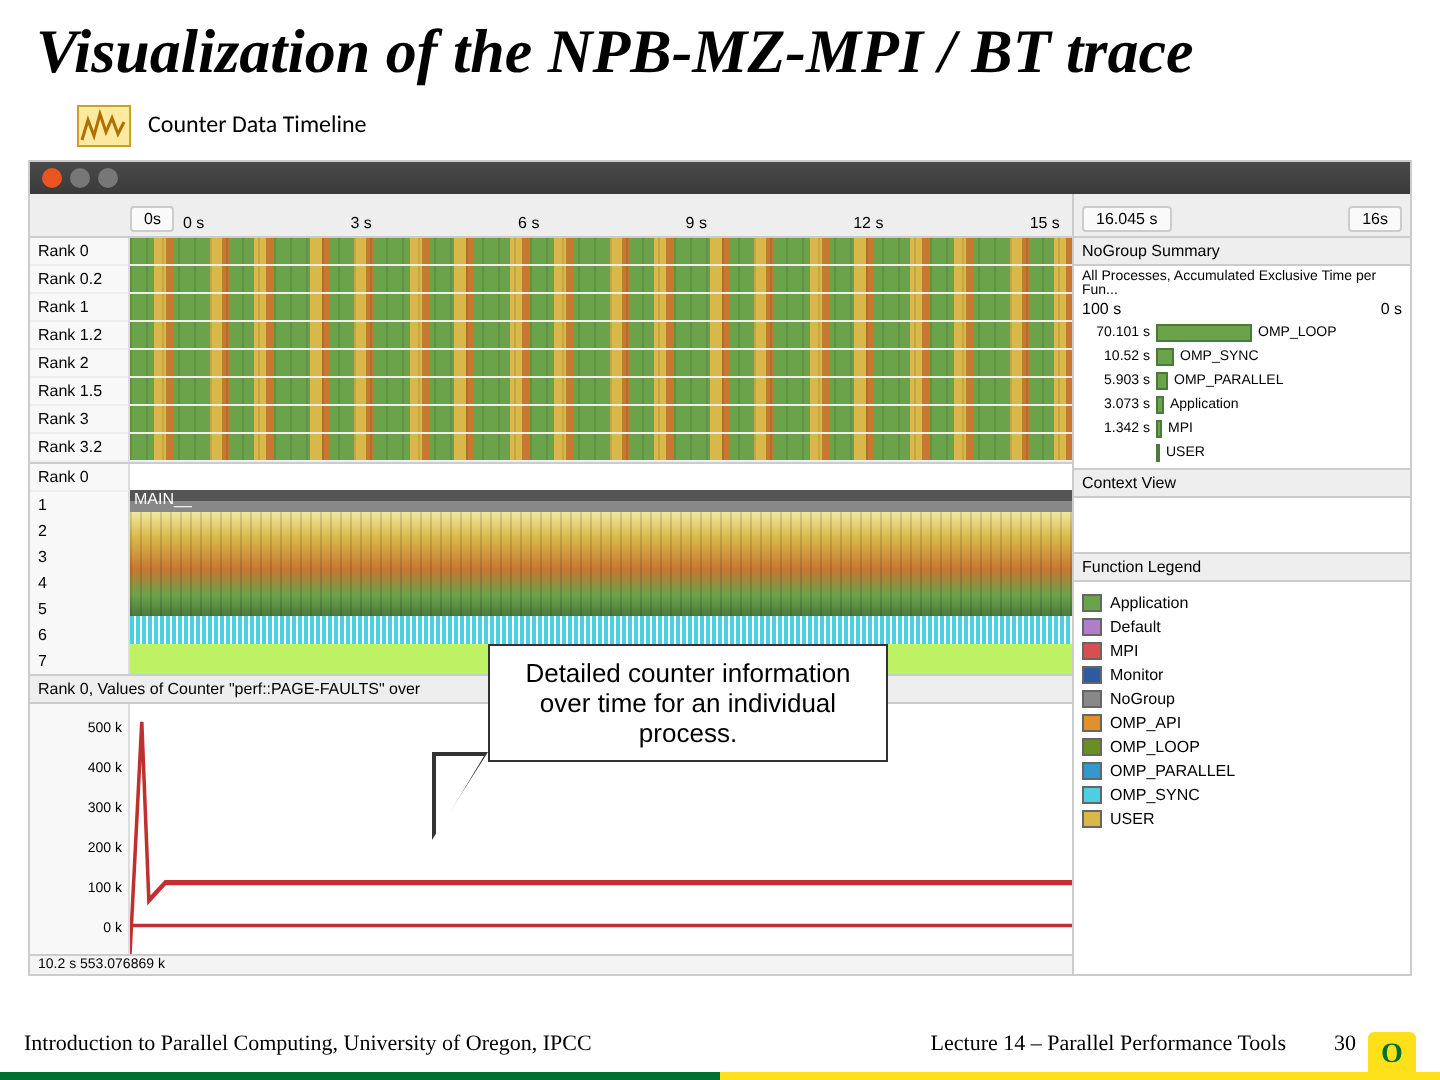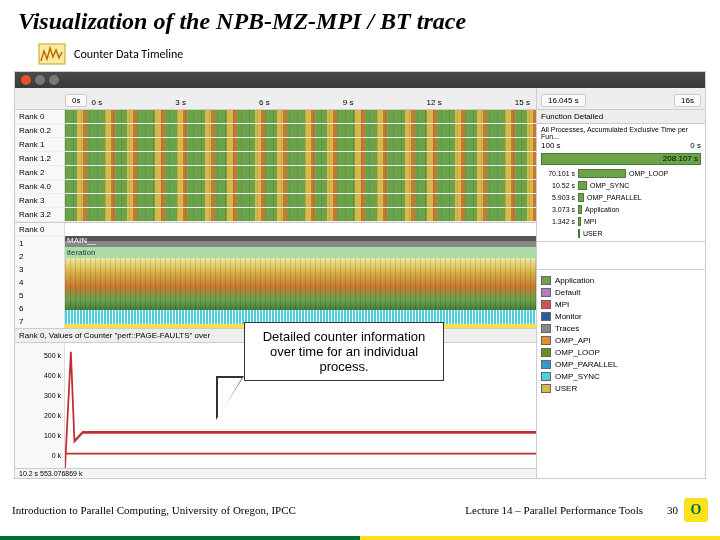--- a/index.html
+++ b/index.html
@@ -1,17 +1,17 @@
 <!DOCTYPE html>
 <html><head>
 <meta charset="utf-8">
 <style>
   * { margin: 0; padding: 0; box-sizing: border-box; }
   body { width: 720px; height: 540px; font-family: Arial, sans-serif; background: #fff; overflow: hidden; position: relative; }
-  .slide-title { font-family: Georgia, 'Times New Roman', serif; font-style: italic; font-weight: bold; font-size: 24px; padding: 8px 18px 4px; }
+  .slide-title { font-family: Georgia, 'Times New Roman', serif; font-style: italic; font-weight: bold; font-size: 31px; padding: 8px 18px 4px; }
   .section { display: flex; align-items: center; padding: 4px 38px 6px; }
   .icon-counter { width: 28px; height: 22px; margin-right: 8px; }
   .section-title { font-family: Calibri, Arial, sans-serif; font-size: 12px; }
   .vampir { margin: 0 14px; border: 1px solid #ccc; background: #f4f3f2; font-size: 8px; }
   .vampir-titlebar { background: linear-gradient(#4a4a4a,#3a3a3a); color: #ddd; padding: 3px 6px; display: flex; align-items: center; gap: 4px; font-size: 9px; }
   .tb-btn { width: 10px; height: 10px; border-radius: 50%; display: inline-block; }
   .tb-close { background: #e95420; } .tb-min { background: #777; } .tb-max { background: #777; }
   .vampir-body { display: flex; height: 390px; background: #fff; }
   .left-pane { flex: 1; border-right: 1px solid #ccc; display: flex; flex-direction: column; }
   .right-pane { width: 168px; display: flex; flex-direction: column; }
@@ -20,21 +20,21 @@
   .timeline-ticks { display: flex; flex: 1; justify-content: space-between; padding: 0 6px 2px 0; }
   .rank-area { display: flex; flex: 0 0 auto; }
   .rank-labels { width: 50px; background: #f8f8f8; border-right: 1px solid #ddd; }
   .rank-label { height: 14px; line-height: 14px; padding-left: 4px; font-size: 8px; border-bottom: 1px solid #eee; }
   .rank-tracks { flex: 1; position: relative; }
   .track { height: 14px; border-bottom: 1px solid #eee; background: repeating-linear-gradient(90deg,#6ba34b 0 12px,#d9b84a 12px 18px,#c77832 18px 22px,#6ba34b 22px 40px,#d9b84a 40px 46px,#c77832 46px 50px); position: relative; }
   .track::after { content: ''; position: absolute; inset: 0; background: repeating-linear-gradient(90deg,rgba(0,0,0,0.1) 0 1px,transparent 1px 8px); }
   .detail-area { display: flex; border-top: 1px solid #ccc; flex: 0 0 auto; }
   .detail-labels { width: 50px; background: #f8f8f8; border-right: 1px solid #ddd; }
   .detail-label { height: 13px; line-height: 13px; padding-left: 4px; font-size: 8px; }
-  .detail-tracks { flex: 1; background: #fde047; }
+  .detail-tracks { flex: 1; background: #bef264; }
   .detail-bg0 { background: #fff; }
   .detail-main { background: linear-gradient(#555 0 50%, #888 50% 100%); }
   .detail-iter { background: #aaddaa; color: #333; padding-left: 2px; font-size: 8px; line-height: 11px; height: 11px; }
   .detail-gradient { height: 52px; background: linear-gradient(#f0e8a0 0%,#d9b84a 25%,#c77832 55%,#6ba34b 80%,#4a7a3a 100%); position: relative; }
   .detail-gradient::after { content: ''; position: absolute; inset: 0; background: repeating-linear-gradient(90deg,rgba(0,0,0,0.12) 0 1px,transparent 1px 5px); }
   .detail-cyan { height: 14px; background: repeating-linear-gradient(90deg,#4ad0e0 0 2px,#fff 2px 3px); }
   .counter-header { background: #eee; border-top: 1px solid #ccc; border-bottom: 1px solid #ccc; padding: 2px 4px; font-size: 8px; }
   .counter-area { display: flex; flex: 1; }
   .counter-labels { width: 50px; background: #f8f8f8; border-right: 1px solid #ddd; display: flex; flex-direction: column; justify-content: space-around; padding: 2px 0; }
   .counter-label { font-size: 7px; text-align: right; padding-right: 3px; }
@@ -49,21 +49,21 @@
   .fs-val { font-size: 7px; min-width: 34px; text-align: right; }
   .fs-name { font-size: 7px; flex: 1; }
   .context-area { flex: 0 0 28px; border-bottom: 1px solid #ccc; }
   .legend-area { flex: 1; padding: 4px; }
   .legend-row { display: flex; align-items: center; gap: 4px; font-size: 8px; height: 12px; }
   .legend-sw { width: 10px; height: 9px; border: 1px solid #666; }
   .callout { position: absolute; background: #fff; border: 1.5px solid #333; padding: 6px 8px; font-family: Arial; font-size: 13px; text-align: center; width: 200px; z-index: 10; }
   .callout-tail { position: absolute; width: 0; height: 0; border-right: 28px solid transparent; border-top: 44px solid #333; z-index: 9; }
   .callout-tail::after { content: ''; position: absolute; left: 2px; top: -42px; border-right: 24px solid transparent; border-top: 40px solid #fff; }
   .footer-bar { position: absolute; bottom: 0; left: 0; right: 0; height: 4px; background: linear-gradient(90deg,#007030 0 50%,#FEE11A 50% 100%); }
-  .footer { position: absolute; bottom: 18px; left: 0; right: 0; display: flex; align-items: center; font-family: Georgia, serif; font-size: 11px; padding: 0 12px; }
+  .footer { position: absolute; bottom: 0; left: 0; right: 0; display: flex; align-items: flex-start; font-family: Georgia, serif; font-size: 11px; padding: 0 12px; }
   .footer-left { flex: 1; }
   .footer-mid { flex: 0 0 auto; padding-right: 24px; }
   .footer-page { flex: 0 0 auto; padding-right: 6px; }
   .uo-logo { width: 24px; height: 24px; background: #FEE11A; border-radius: 3px; display: flex; align-items: center; justify-content: center; font-weight: bold; color: #007030; font-size: 14px; font-family: Georgia, serif; }
 </style>
 </head>
 <body>
 
 <div class="slide-title">Visualization of the NPB-MZ-MPI / BT trace</div>
 
@@ -94,21 +94,21 @@
             <span>15 s</span>
           </div>
       </div>
       <div class="rank-area">
         <div class="rank-labels" id="rank-labels">
             <div class="rank-label">Rank 0</div>
             <div class="rank-label">Rank 0.2</div>
             <div class="rank-label">Rank 1</div>
             <div class="rank-label">Rank 1.2</div>
             <div class="rank-label">Rank 2</div>
-            <div class="rank-label">Rank 4.0</div>
+            <div class="rank-label">Rank 1.5</div>
             <div class="rank-label">Rank 3</div>
             <div class="rank-label">Rank 3.2</div>
           </div>
         <div class="rank-tracks" id="rank-tracks">
             <div class="track"></div>
             <div class="track"></div>
             <div class="track"></div>
             <div class="track"></div>
             <div class="track"></div>
             <div class="track"></div>
@@ -127,21 +127,20 @@
               <div class="detail-label">5</div>
               <div class="detail-label">6</div>
               <div class="detail-label">7</div>
             </div>
         </div>
         <div class="detail-tracks">
           <div class="detail-bg0" style="height:13px"></div>
           <div class="detail-main" style="height:11px; position:relative;">
             <span style="position:absolute;left:2px;color:#fff;font-size:8px">MAIN__</span>
           </div>
-          <div class="detail-iter">iteration</div>
           <div class="detail-gradient"></div>
           <div class="detail-cyan"></div>
         </div>
       </div>
       <div class="counter-header">Rank 0, Values of Counter "perf::PAGE-FAULTS" over</div>
       <div class="counter-area">
         <div class="counter-labels" id="counter-labels">
             <div class="counter-label">500 k</div>
             <div class="counter-label">400 k</div>
             <div class="counter-label">300 k</div>
@@ -157,28 +156,27 @@
         </div>
       </div>
       <div style="font-size:7px;padding:1px 4px;background:#f4f4f4;border-top:1px solid #ccc">10.2 s   553.076869 k</div>
     </div>
 
     <div class="right-pane">
       <div class="timeline-header" style="padding-left:4px">
         <span class="tick-box">16.045 s</span>
         <span class="tick-box" style="margin-left:auto">16s</span>
       </div>
-      <div class="right-header">Function Detailed</div>
+      <div class="right-header">NoGroup Summary</div>
       <div class="fs-area">
         <div style="font-size:7px">All Processes, Accumulated Exclusive Time per Fun...</div>
         <div class="fs-top">
           <span>100 s</span>
           <span>0 s</span>
         </div>
-        <div class="fs-bigbar">208.107 s</div>
         <div id="fs-rows">
             <div class="fs-row">
               <span class="fs-val">70.101 s</span>
               <span class="fs-bar" style="width: 48px;"></span>
               <span class="fs-name">OMP_LOOP</span>
             </div>
             <div class="fs-row">
               <span class="fs-val">10.52 s</span>
               <span class="fs-bar" style="width: 9px;"></span>
               <span class="fs-name">OMP_SYNC</span>
@@ -198,41 +196,43 @@
               <span class="fs-bar" style="width: 3px;"></span>
               <span class="fs-name">MPI</span>
             </div>
             <div class="fs-row">
               <span class="fs-val"></span>
               <span class="fs-bar" style="width: 1px;"></span>
               <span class="fs-name">USER</span>
             </div>
           </div>
       </div>
+      <div class="right-header">Context View</div>
       <div class="context-area"></div>
+      <div class="right-header">Function Legend</div>
       <div class="legend-area" id="legend-area">
           <div class="legend-row">
             <span class="legend-sw" style="background: rgb(107, 163, 75);"></span>
             <span>Application</span>
           </div>
           <div class="legend-row">
             <span class="legend-sw" style="background: rgb(176, 125, 201);"></span>
             <span>Default</span>
           </div>
           <div class="legend-row">
             <span class="legend-sw" style="background: rgb(217, 79, 79);"></span>
             <span>MPI</span>
           </div>
           <div class="legend-row">
             <span class="legend-sw" style="background: rgb(46, 90, 160);"></span>
             <span>Monitor</span>
           </div>
           <div class="legend-row">
             <span class="legend-sw" style="background: rgb(136, 136, 136);"></span>
-            <span>Traces</span>
+            <span>NoGroup</span>
           </div>
           <div class="legend-row">
             <span class="legend-sw" style="background: rgb(226, 143, 46);"></span>
             <span>OMP_API</span>
           </div>
           <div class="legend-row">
             <span class="legend-sw" style="background: rgb(107, 142, 35);"></span>
             <span>OMP_LOOP</span>
           </div>
           <div class="legend-row">

